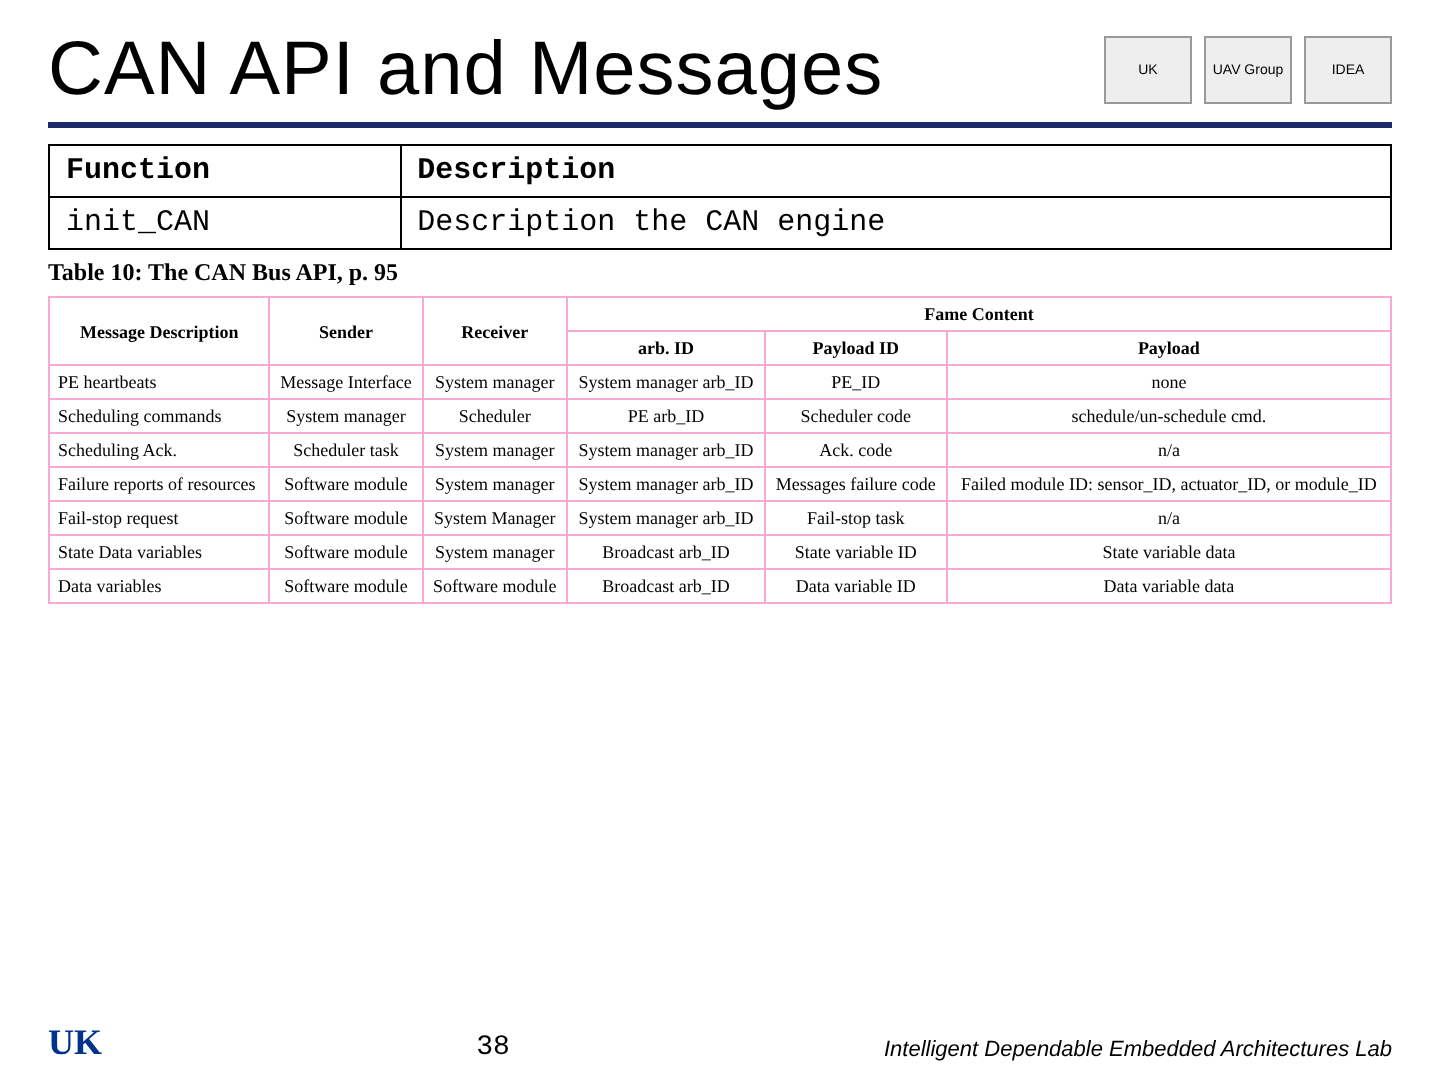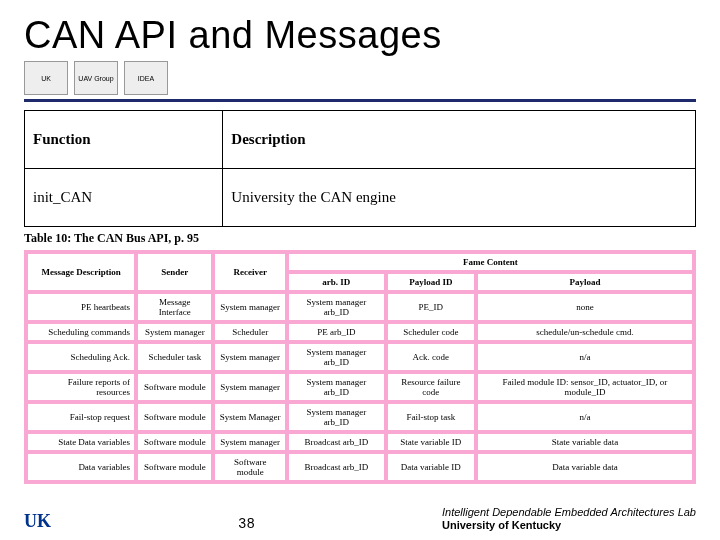--- a/index.html
+++ b/index.html
@@ -12,21 +12,20 @@
     overflow: hidden;
     position: relative;
   }
   .slide {
     padding: 14px 24px 0 24px;
   }
   .header {
     display: flex;
     align-items: flex-start;
     justify-content: space-between;
-    flex-direction: column;
   }
   .title {
     font-size: 38px;
     font-weight: 400;
     font-family: Arial, Helvetica, sans-serif;
     letter-spacing: 0.5px;
   }
   .logos {
     display: flex;
     gap: 6px;
@@ -48,47 +47,48 @@
     margin: 4px 0 8px 0;
   }
   
   .t10 {
     border-collapse: collapse;
     width: 100%;
     font-size: 15px;
   }
   .t10 th, .t10 td {
     border: 1.5px solid #000;
-    padding: 20px 8px;
+    padding: 4px 8px;
     vertical-align: top;
     text-align: left;
+    font-family: Liberation Mono, monospace;
   }
   .t10 th { font-weight: bold; }
   .t10 td.desc { text-align: justify; }
   .caption {
     text-align: left;
     font-weight: bold;
     font-size: 12px;
     margin: 4px 0 4px 0;
     font-family: "Times New Roman", serif;
   }
   
   .t11 {
     border-collapse: collapse;
     width: 100%;
     font-size: 9px;
   }
   .t11 th, .t11 td {
-    border: 4px solid #f9a8d4;
+    border: 1px solid #f9a8d4;
     padding: 3px 4px;
     text-align: center;
     vertical-align: middle;
   }
   .t11 th { font-weight: bold; }
-  .t11 td.left { text-align: right; }
+  .t11 td.left { text-align: left; }
   .footer {
     position: absolute;
     left: 0; right: 0; bottom: 8px;
     padding: 0 24px;
     display: flex;
     align-items: flex-end;
     justify-content: space-between;
     font-size: 11px;
     font-family: Arial, sans-serif;
   }
@@ -127,21 +127,21 @@
   <hr class="rule">
 
   <table class="t10">
     <tbody>
         <tr>
       <th>Function</th>
       <th>Description</th>
     </tr>
     <tr>
       <td>init_CAN</td>
-      <td class="desc">University the CAN engine</td>
+      <td class="desc">Description the CAN engine</td>
     </tr>
   </tbody>
     </table>
 
   <div class="caption">Table 10: The CAN Bus API, p. 95</div>
 
   <table class="t11">
     <tbody>
         <tr>
       <th rowspan="2">Message Description</th>
@@ -177,21 +177,21 @@
       <td>System manager</td>
       <td>System manager arb_ID</td>
       <td>Ack. code</td>
       <td>n/a</td>
     </tr>
     <tr>
       <td class="left">Failure reports of resources</td>
       <td>Software module</td>
       <td>System manager</td>
       <td>System manager arb_ID</td>
-      <td>Resource failure code</td>
+      <td>Messages failure code</td>
       <td>Failed module ID: sensor_ID, actuator_ID, or module_ID</td>
     </tr>
     <tr>
       <td class="left">Fail-stop request</td>
       <td>Software module</td>
       <td>System Manager</td>
       <td>System manager arb_ID</td>
       <td>Fail-stop task</td>
       <td>n/a</td>
     </tr>
@@ -214,15 +214,14 @@
   </tbody>
     </table>
 
 </div>
 
 <div class="footer">
   <div class="uk">UK</div>
   <div class="pnum">38</div>
   <div class="lab">
     <div>Intelligent Dependable Embedded Architectures Lab</div>
-    <div class="line2">University of Kentucky</div>
   </div>
 </div>
 
 </body></html>

